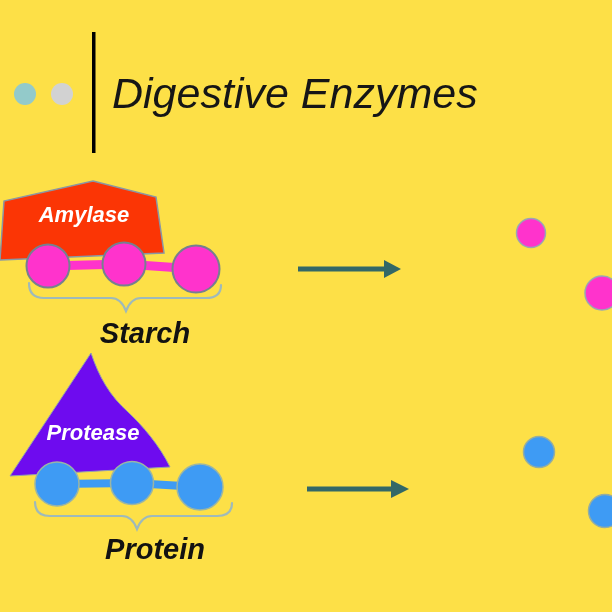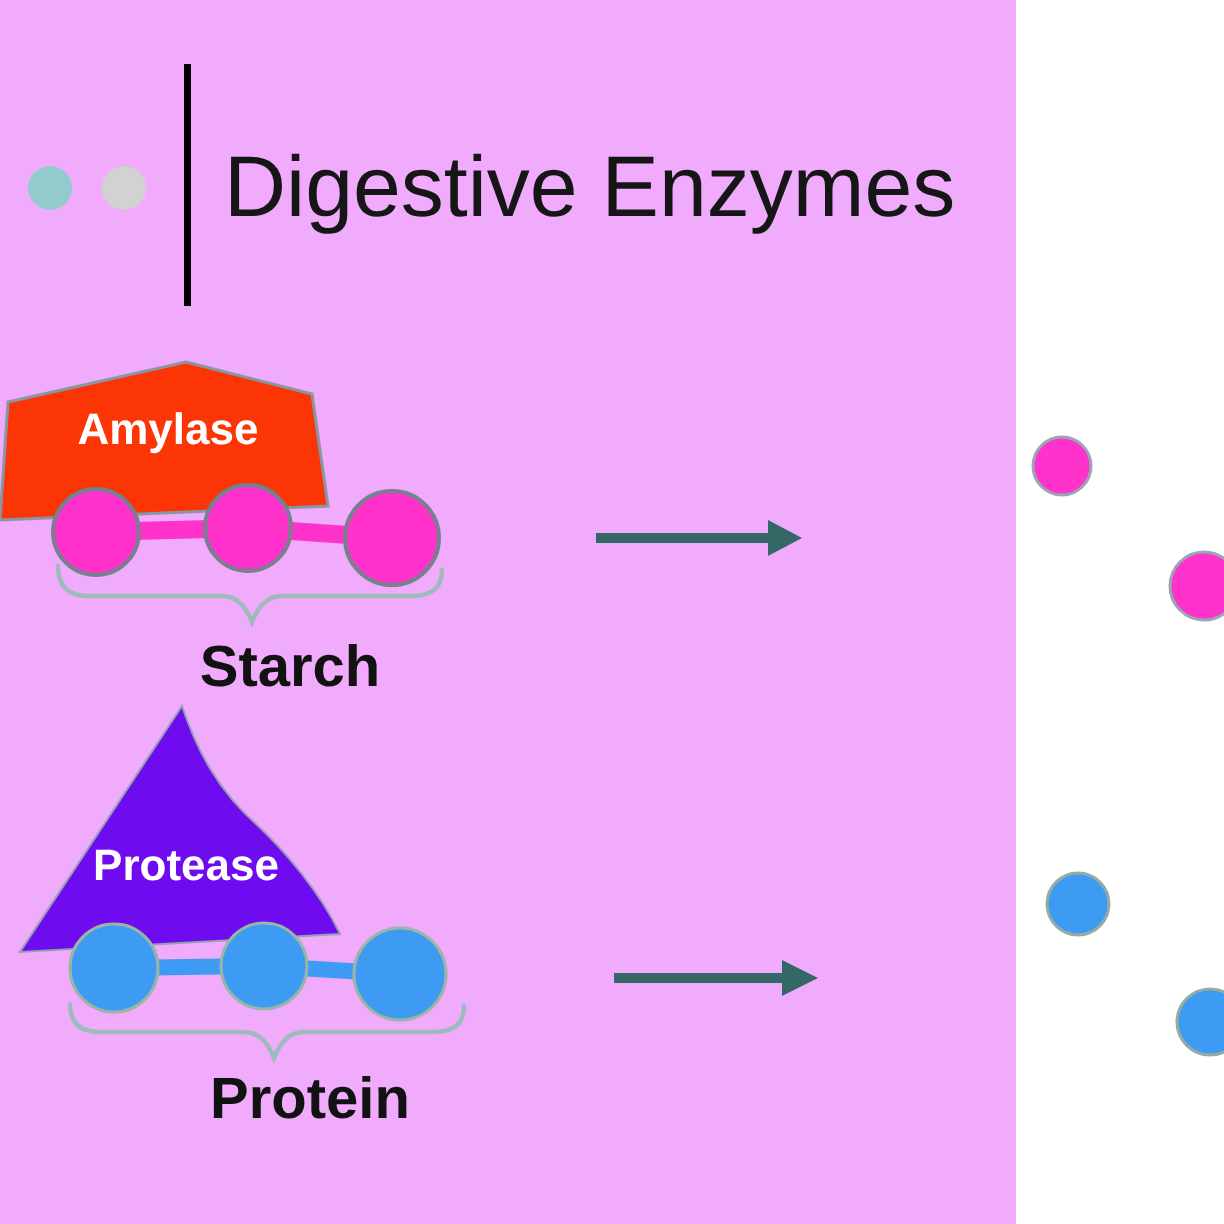--- a/index.html
+++ b/index.html
@@ -6,23 +6,24 @@
     margin: 0;
     padding: 0;
     background: #ffffff;
     width: 612px;
     height: 612px;
     overflow: hidden;
     font-family: "Liberation Sans", sans-serif;
   }
   .slide {
     position: relative;
-    width: 508px;
+    width: 612px;
     height: 612px;
-    background: #f0abfc;
+    background: #fde047;
+    font-style: italic;
   }
   svg { display: block; }
   svg text { font-family: "Liberation Sans", sans-serif; }
   .title-text {
     font-size: 43px;
     font-weight: 400;
   }
   .enzyme-text {
     font-size: 22px;
     font-weight: bold;

